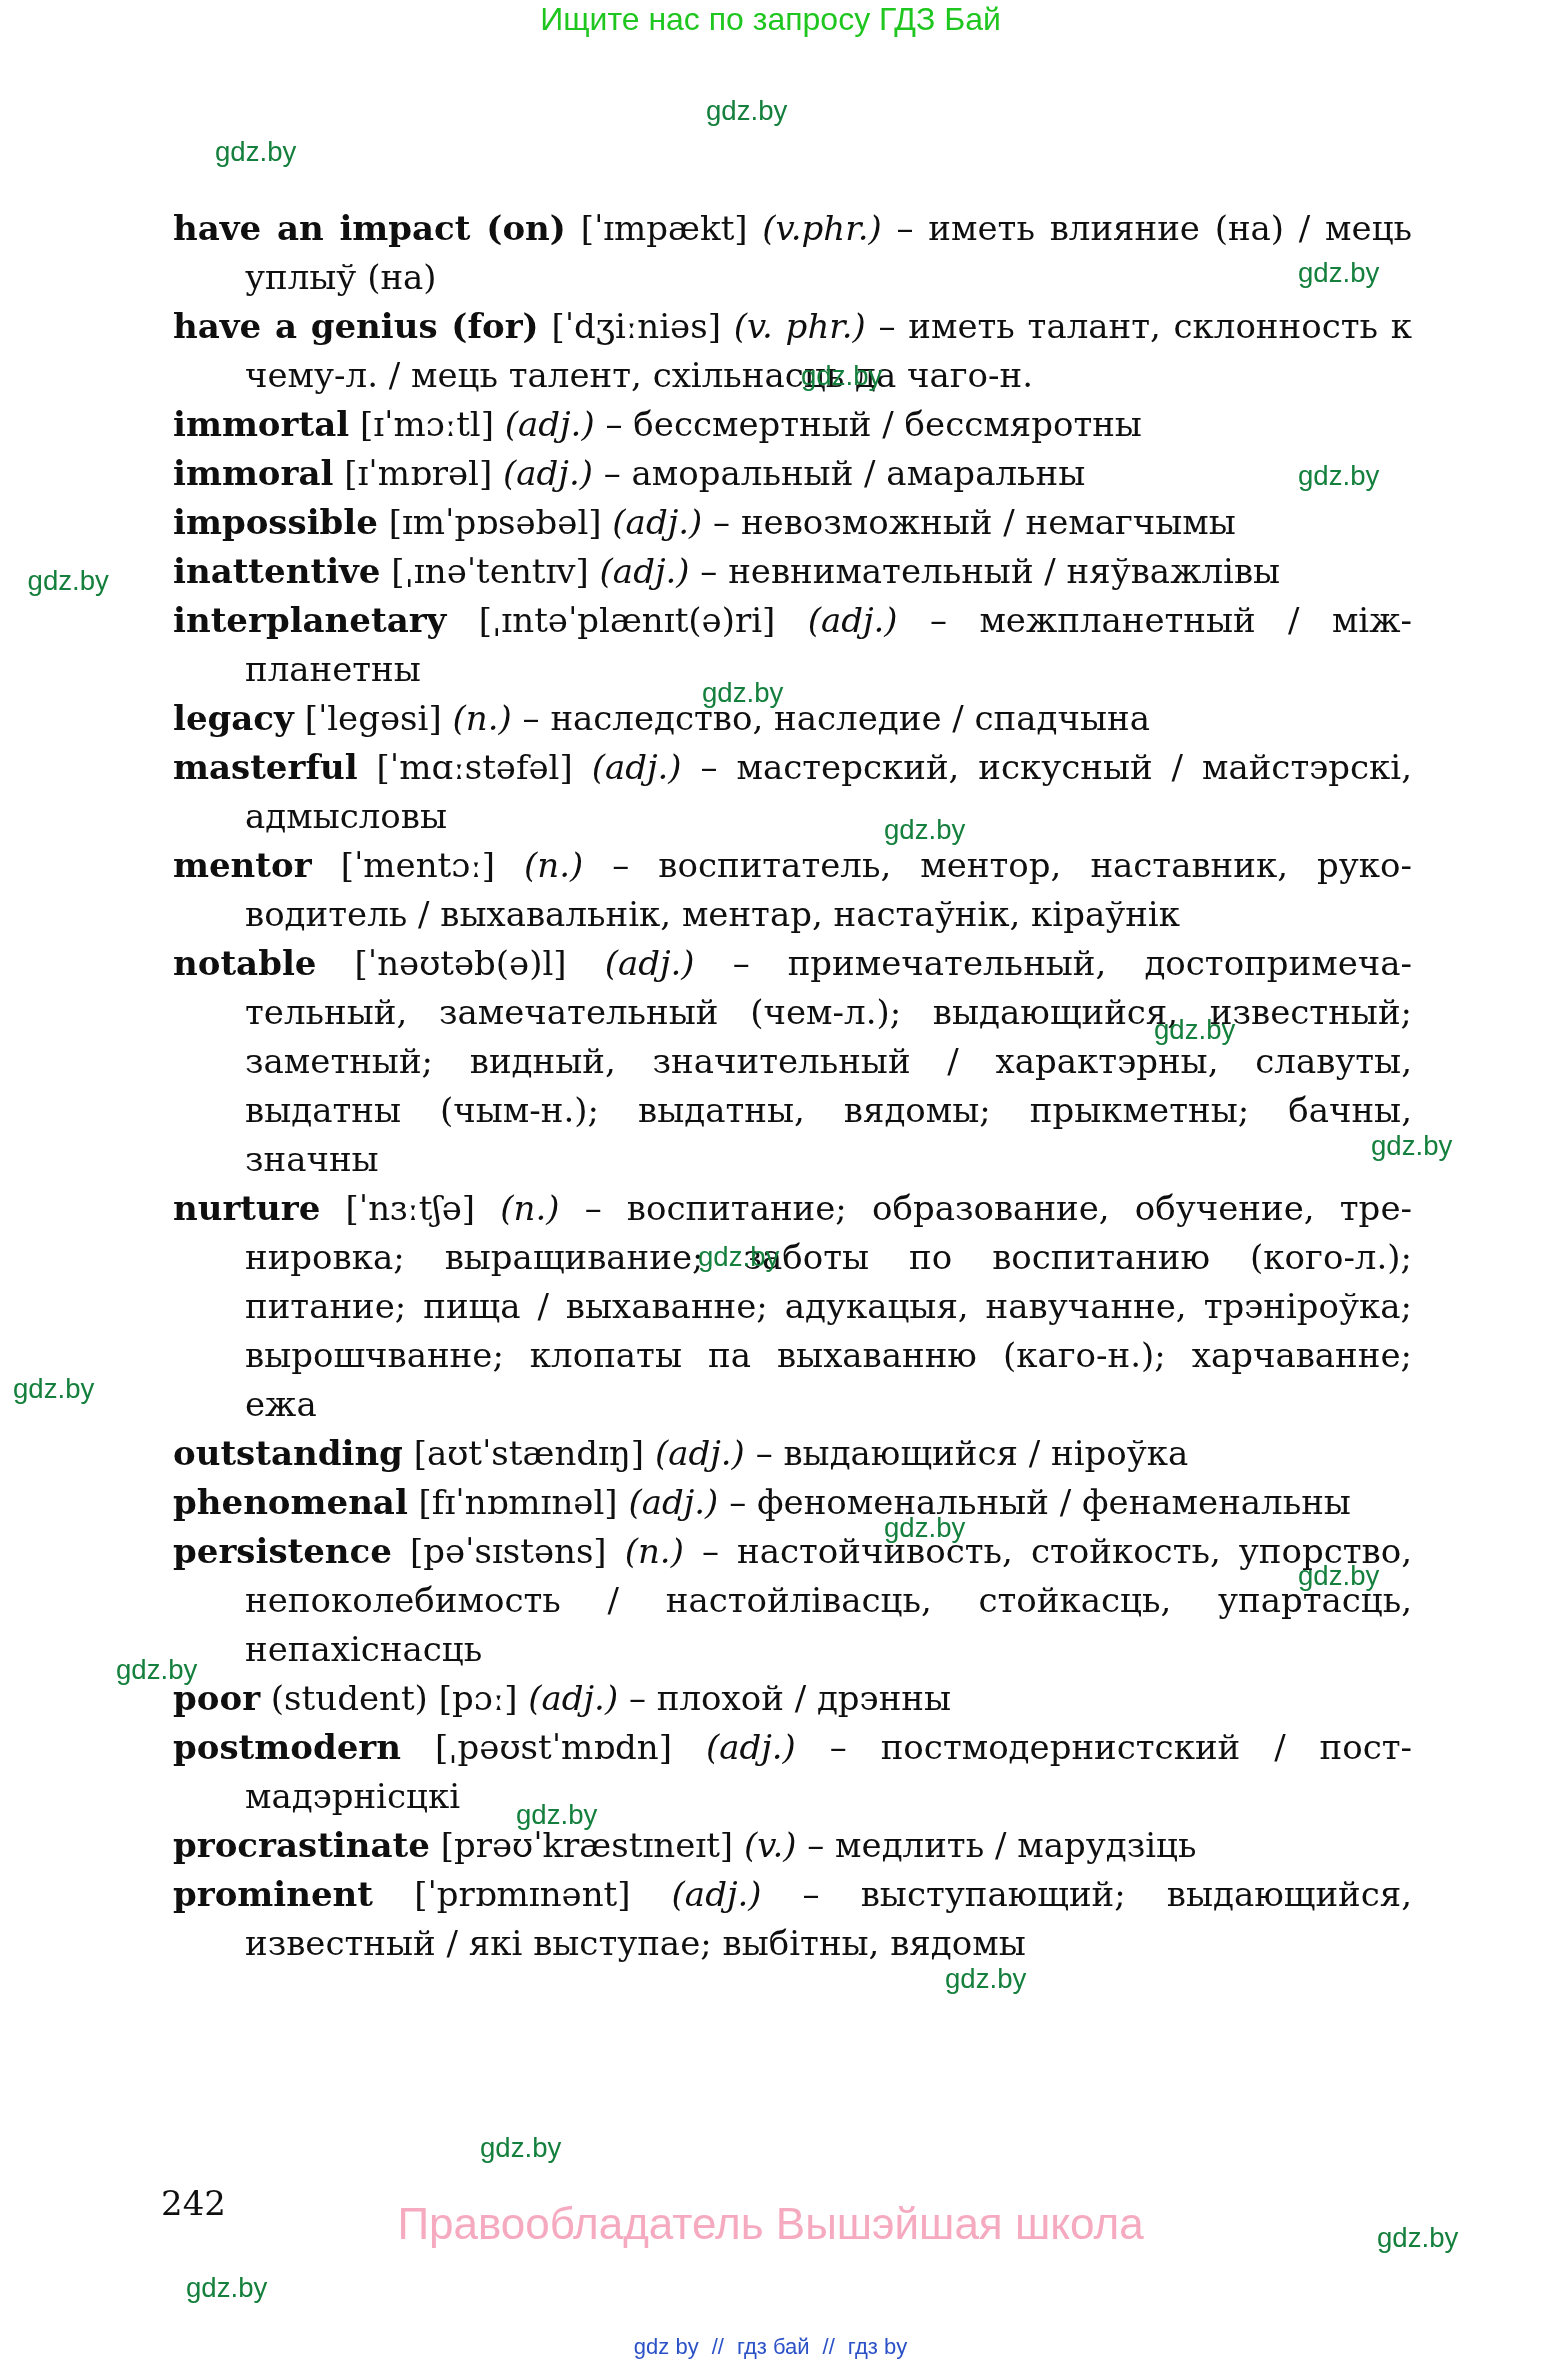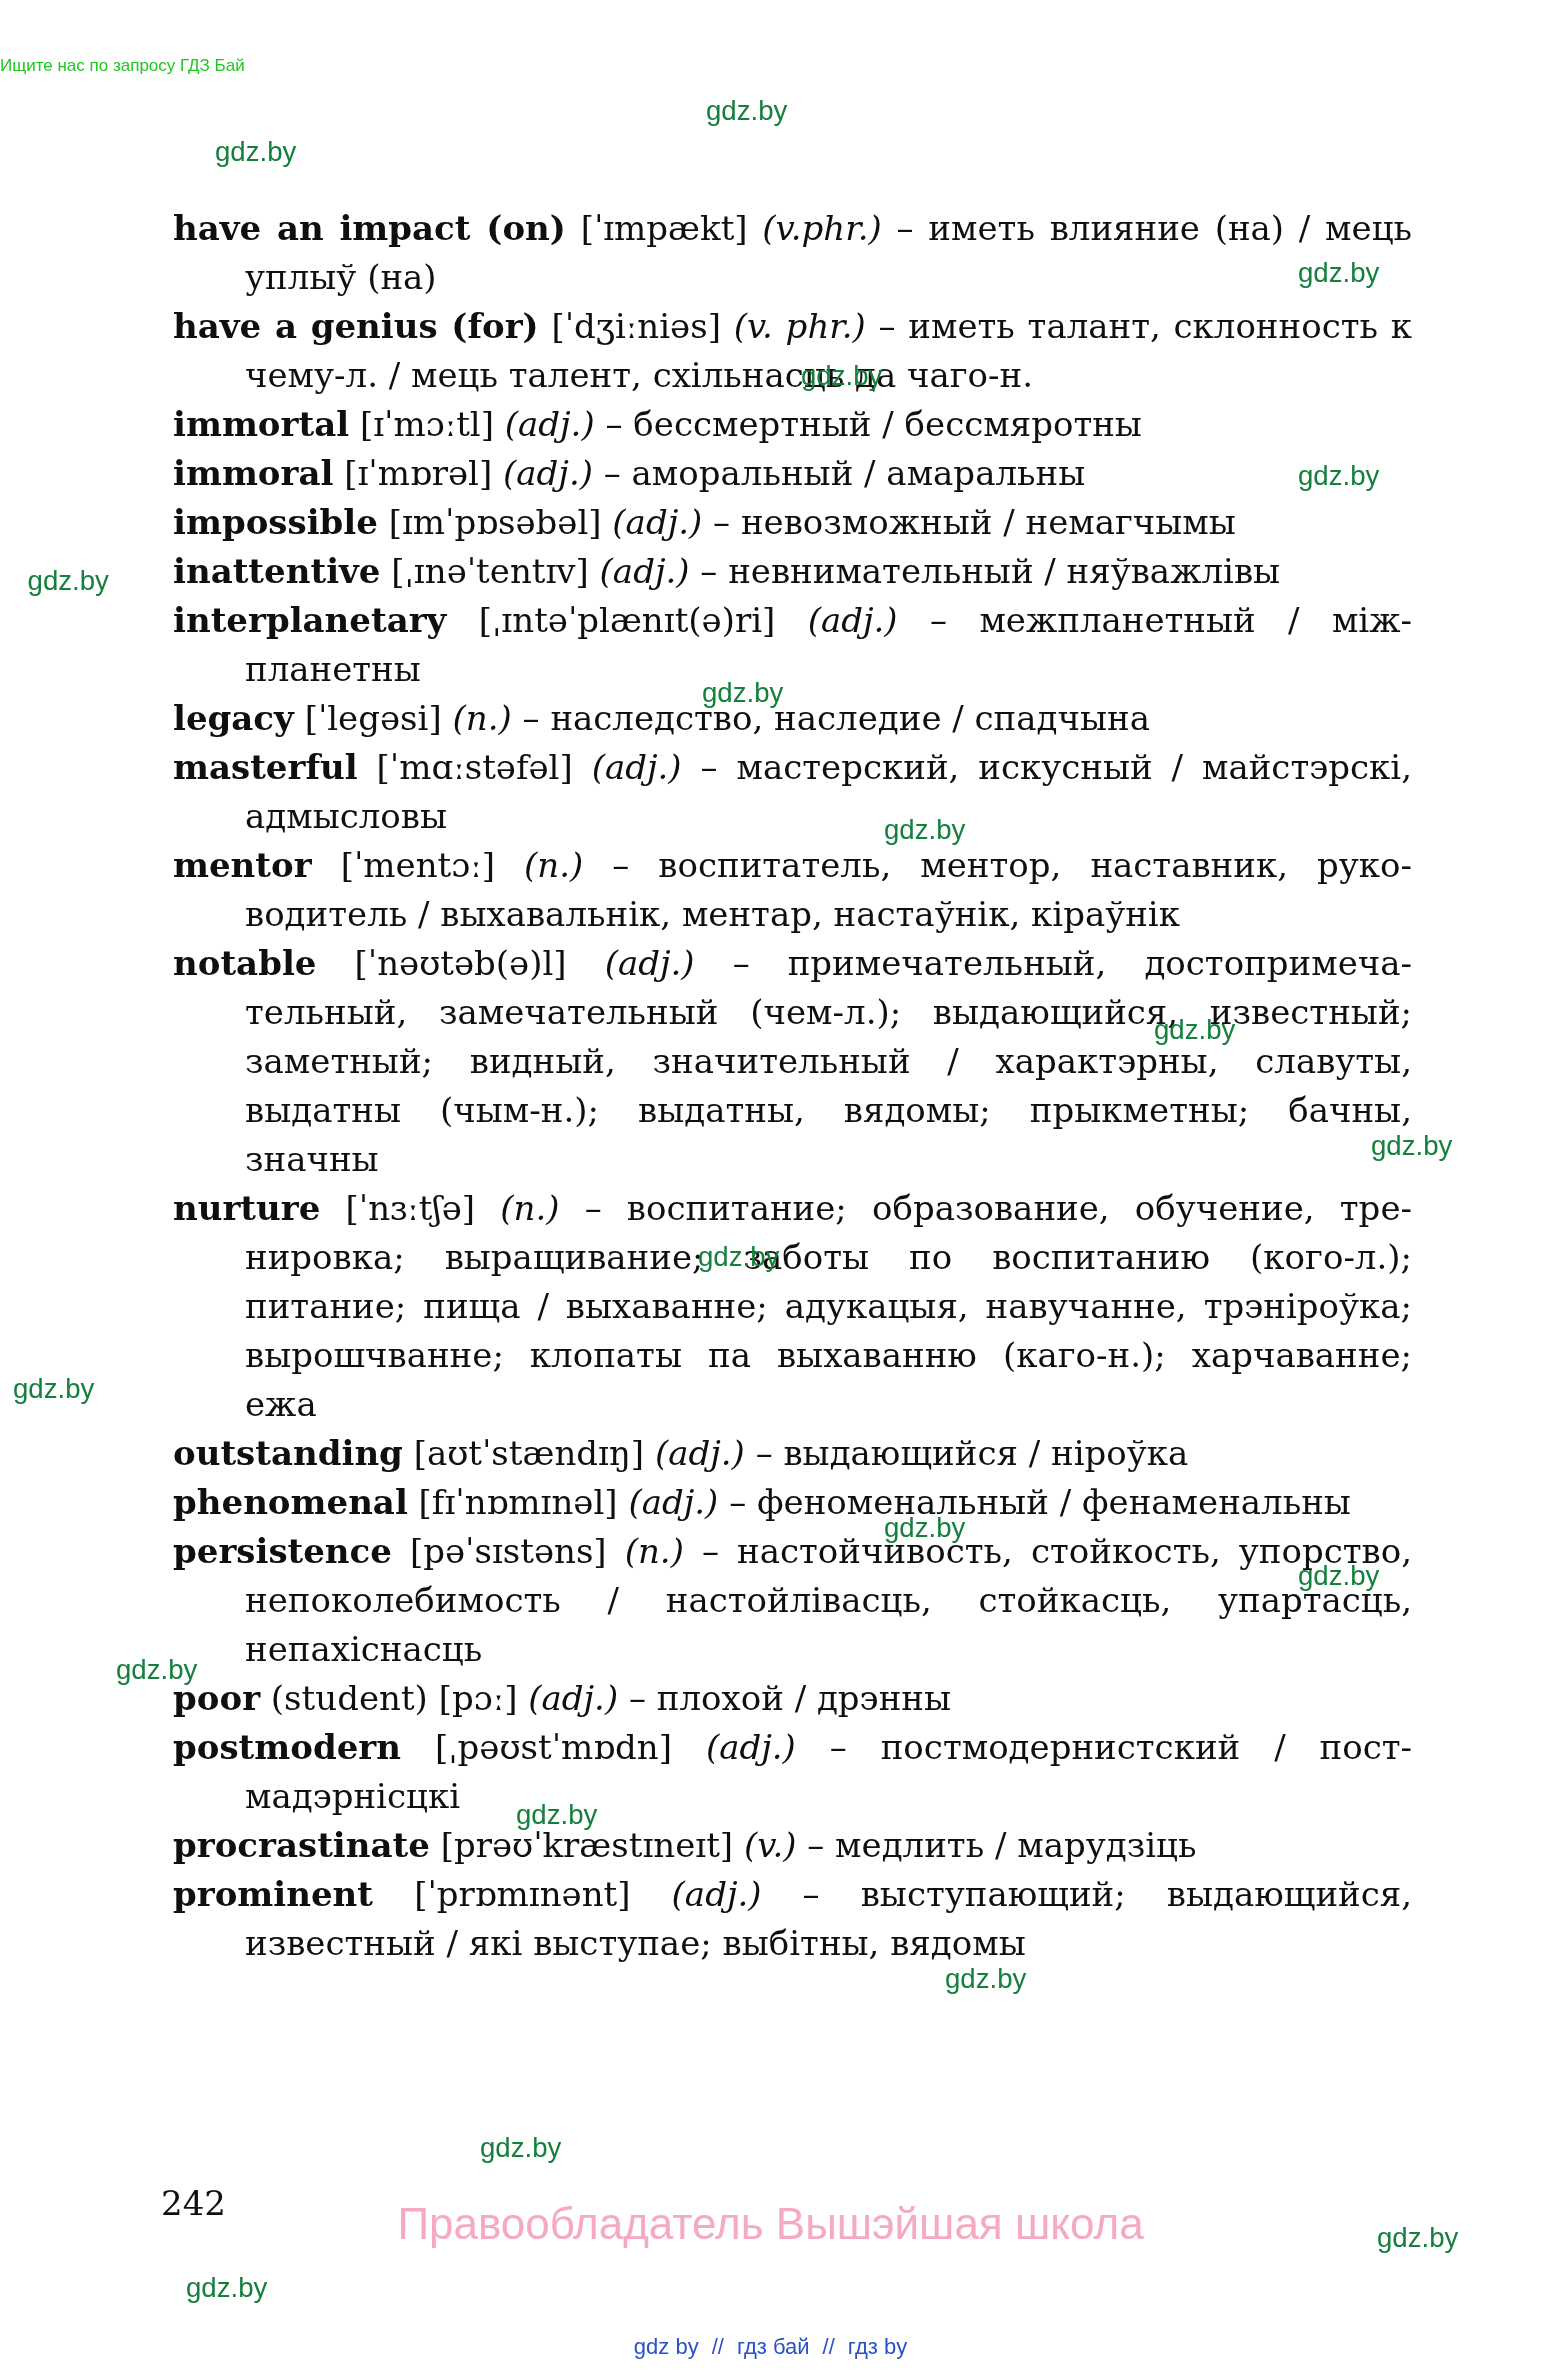--- a/index.html
+++ b/index.html
@@ -6,24 +6,24 @@
   body{
     position:relative;
     width:1541px;height:2377px;
     background:#ffffff;
     font-family:"DejaVu Serif", serif;
     color:var(--text,#0f0f0f);
     overflow:hidden;
   }
   .promo{
     position:absolute;top:5.5px;left:0;width:100%;
+    text-align:center;
     font-family:"Liberation Sans", sans-serif;
-    font-size:17px;line-height:27.6px;
+    font-size:32px;line-height:27.6px;
     color:var(--promo-green,#1fc61f);
-    margin-top:46px;
   }
   .entries{
     position:absolute;left:173px;top:204px;width:1239px;
     font-size:34px;line-height:49px;
     text-align:justify;
     color:var(--text,#0f0f0f);
   }
   .entry{margin:0;padding-left:72px;text-indent:-72px;}
   .term{font-weight:bold;}
   .pos{font-style:italic;}

